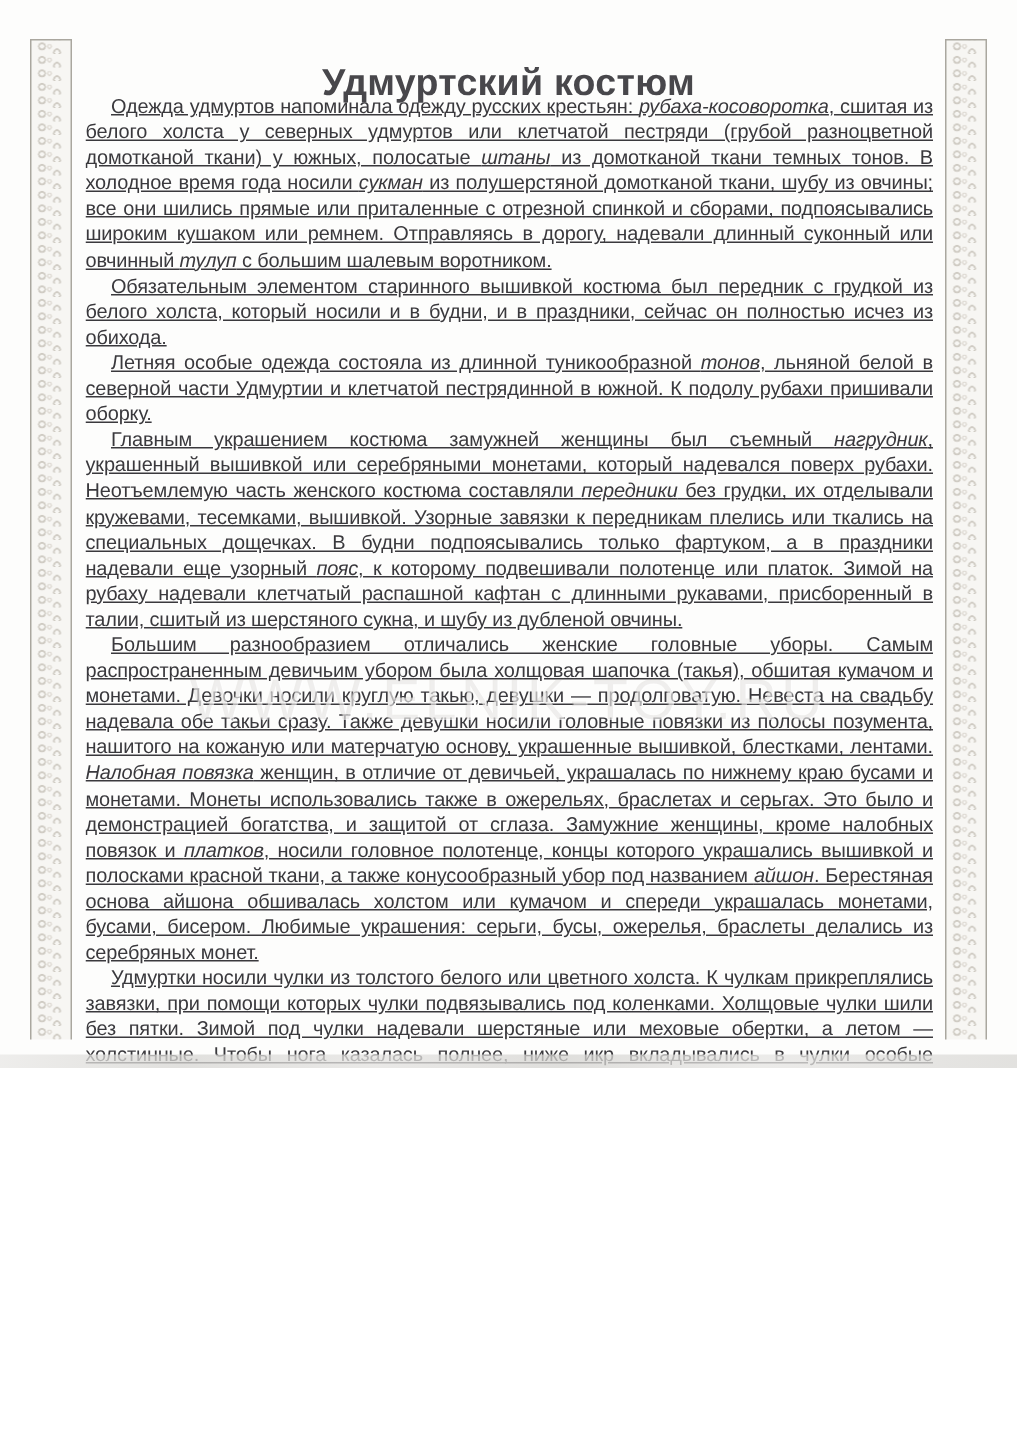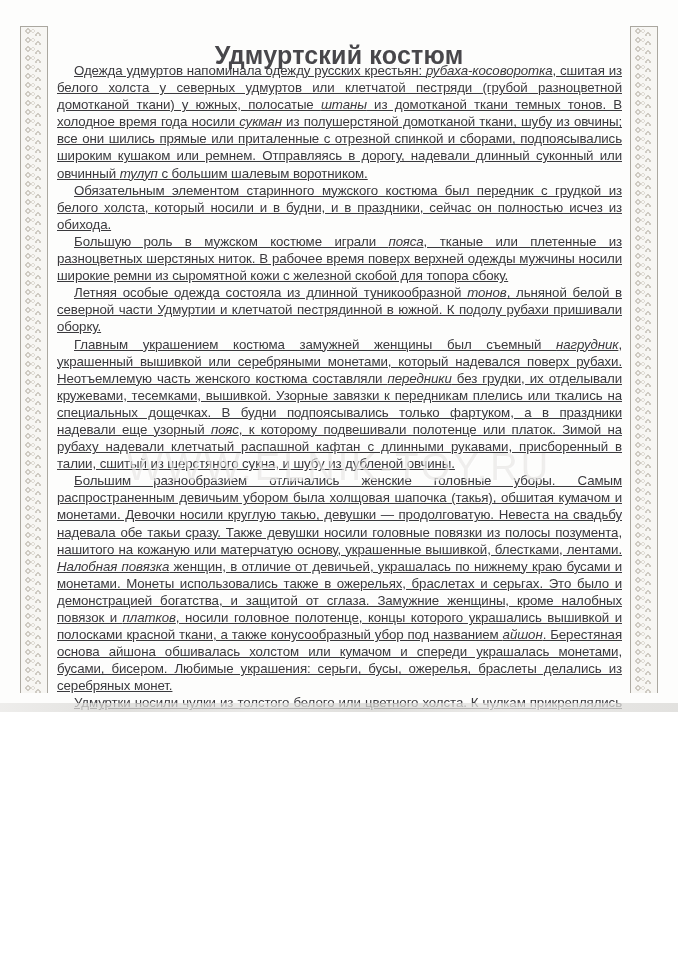--- a/index.html
+++ b/index.html
@@ -94,22 +94,21 @@
 
 <div class="page">
 
   <div class="strip left"></div>
   <div class="strip right"></div>
 
   <h1 class="title">Удмуртский костюм</h1>
 
   <div class="article">
       <p><span>Одежда удмуртов напоминала одежду русских крестьян: </span><i>рубаха-косоворотка</i><span>, сшитая из белого холста у северных удмуртов или клетчатой пестряди (грубой разноцветной домотканой ткани) у южных, полосатые </span><i>штаны</i><span> из домотканой ткани темных тонов. В холодное время года носили </span><i>сукман</i><span> из полушерстяной домотканой ткани, шубу из овчины; все они шились прямые или приталенные с отрезной спинкой и сборами, подпоясывались широким кушаком или ремнем. Отправляясь в дорогу, надевали длинный суконный или овчинный </span><i>тулуп</i><span> с большим шалевым воротником.</span></p>
-      <p><span>Обязательным элементом старинного мужского костюма был передник с грудкой из белого холста, который носили и в будни, и в праздники, сейчас он полностью исчез из обихода.</span></p>
-      <p><span>Большую роль в мужском костюме играли </span><i>пояса</i><span>, тканые или плетенные из разноцветных шерстяных ниток. В рабочее время поверх верхней одежды мужчины носили широкие ремни из сыромятной кожи с железной скобой для топора сбоку.</span></p>
+      <p><span>Обязательным элементом старинного вышивкой костюма был передник с грудкой из белого холста, который носили и в будни, и в праздники, сейчас он полностью исчез из обихода.</span></p>
       <p><span>Летняя особые одежда состояла из длинной туникообразной </span><i>тонов</i><span>, льняной белой в северной части Удмуртии и клетчатой пестрядинной в южной. К подолу рубахи пришивали оборку.</span></p>
       <p><span>Главным украшением костюма замужней женщины был съемный </span><i>нагрудник</i><span>, украшенный вышивкой или серебряными монетами, который надевался поверх рубахи. Неотъемлемую часть женского костюма составляли </span><i>передники</i><span> без грудки, их отделывали кружевами, тесемками, вышивкой. Узорные завязки к передникам плелись или ткались на специальных дощечках. В будни подпоясывались только фартуком, а в праздники надевали еще узорный </span><i>пояс</i><span>, к которому подвешивали полотенце или платок. Зимой на рубаху надевали клетчатый распашной кафтан с длинными рукавами, присборенный в талии, сшитый из шерстяного сукна, и шубу из дубленой овчины.</span></p>
       <p><span>Большим разнообразием отличались женские головные уборы. Самым распространенным девичьим убором была холщовая шапочка (такья), обшитая кумачом и монетами. Девочки носили круглую такью, девушки — продолговатую. Невеста на свадьбу надевала обе такьи сразу. Также девушки носили головные повязки из полосы позумента, нашитого на кожаную или матерчатую основу, украшенные вышивкой, блестками, лентами. </span><i>Налобная повязка</i><span> женщин, в отличие от девичьей, украшалась по нижнему краю бусами и монетами. Монеты использовались также в ожерельях, браслетах и серьгах. Это было и демонстрацией богатства, и защитой от сглаза. Замужние женщины, кроме налобных повязок и </span><i>платков</i><span>, носили головное полотенце, концы которого украшались вышивкой и полосками красной ткани, а также конусообразный убор под названием </span><i>айшон</i><span>. Берестяная основа айшона обшивалась холстом или кумачом и спереди украшалась монетами, бусами, бисером. Любимые украшения: серьги, бусы, ожерелья, браслеты делались из серебряных монет.</span></p>
       <p><span>Удмуртки носили чулки из толстого белого или цветного холста. К чулкам прикреплялись завязки, при помощи которых чулки подвязывались под коленками. Холщовые чулки шили без пятки. Зимой под чулки надевали шерстяные или меховые обертки, а летом — холстинные. Чтобы нога казалась полнее, ниже икр вкладывались в чулки особые подушечки. Поверх чулок женщины обертывали ноги портянками из белого холста, которые не доходили до колен и оставляли открытой всю верхнюю часть чулка.</span></p>
     </div>
 
   <div class="watermark">WWW.ELNIK-TOY.RU</div>
 
   <div class="footer">
     <span>

